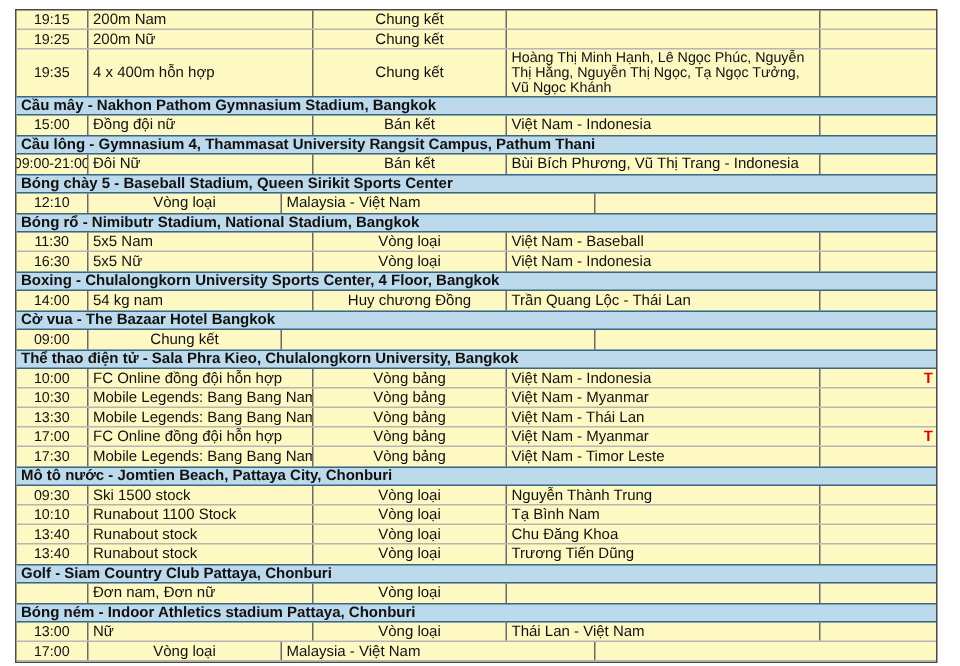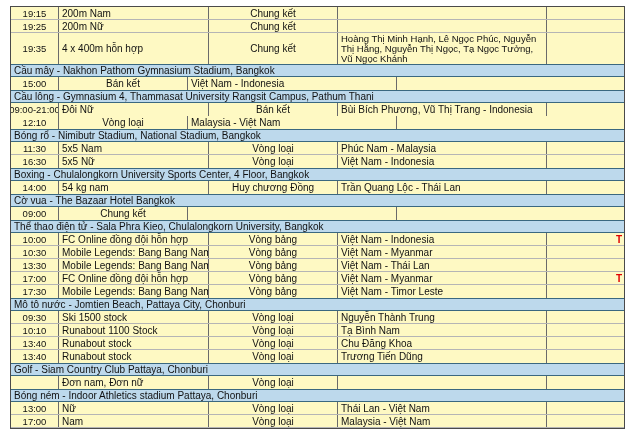--- a/index.html
+++ b/index.html
@@ -21,21 +21,21 @@
     height:13px;
     border-bottom:1px solid #b5b5b5;
   }
   .row.nobb{border-bottom:none;}
   .row.tall{height:31px;}
   .row.section{
     display:flex;align-items:center;
     background:var(--section-bg,#bdd9ec);
     border-top:1px solid #3a6880;
     border-bottom:1px solid #3a6880;
-    font-weight:normal;font-size:10px;line-height:11px;
+    font-weight:bold;font-size:10px;line-height:11px;
     padding:0 0 0 3px;
     white-space:nowrap;overflow:hidden;
   }
   .cell{
     box-sizing:border-box;
     display:flex;align-items:center;
     font-size:10px;line-height:11px;
     padding:0 3px;
     overflow:hidden;white-space:nowrap;
     border-right:1px solid #6a6a6a;
@@ -77,44 +77,46 @@
     <div class="row tall nobb">
       <div class="cell c-time">19:35</div>
       <div class="cell c-event">4 x 400m hỗn hợp</div>
       <div class="cell c-round">Chung kết</div>
       <div class="cell c-part">Hoàng Thị Minh Hạnh, Lê Ngọc Phúc, Nguyễn Thị Hằng, Nguyễn Thị Ngọc, Tạ Ngọc Tưởng, Vũ Ngọc Khánh</div>
       <div class="cell c-extra"></div>
     </div>
     <div class="row section">Cầu mây - Nakhon Pathom Gymnasium Stadium, Bangkok</div>
     <div class="row nobb">
       <div class="cell c-time">15:00</div>
+      <div class="cell c-event">Đồng đội nữ</div>
       <div class="cell c-round">Bán kết</div>
       <div class="cell c-part">Việt Nam - Indonesia</div>
       <div class="cell c-extra"></div>
     </div>
     <div class="row section">Cầu lông - Gymnasium 4, Thammasat University Rangsit Campus, Pathum Thani</div>
     <div class="row nobb">
       <div class="cell c-time">09:00-21:00</div>
       <div class="cell c-event">Đôi Nữ</div>
       <div class="cell c-round">Bán kết</div>
       <div class="cell c-part">Bùi Bích Phương, Vũ Thị Trang - Indonesia</div>
       <div class="cell c-extra"></div>
     </div>
+    <div class="row section">Bóng chày 5 - Baseball Stadium, Queen Sirikit Sports Center</div>
     <div class="row nobb">
       <div class="cell c-time">12:10</div>
       <div class="cell c-round">Vòng loại</div>
       <div class="cell c-part">Malaysia - Việt Nam</div>
       <div class="cell c-extra"></div>
     </div>
     <div class="row section">Bóng rổ - Nimibutr Stadium, National Stadium, Bangkok</div>
     <div class="row">
       <div class="cell c-time">11:30</div>
       <div class="cell c-event">5x5 Nam</div>
       <div class="cell c-round">Vòng loại</div>
-      <div class="cell c-part">Phúc Nam - Malaysia</div>
+      <div class="cell c-part">Việt Nam - Baseball</div>
       <div class="cell c-extra"></div>
     </div>
     <div class="row nobb">
       <div class="cell c-time">16:30</div>
       <div class="cell c-event">5x5 Nữ</div>
       <div class="cell c-round">Vòng loại</div>
       <div class="cell c-part">Việt Nam - Indonesia</div>
       <div class="cell c-extra"></div>
     </div>
     <div class="row section">Boxing - Chulalongkorn University Sports Center, 4 Floor, Bangkok</div>
@@ -212,18 +214,17 @@
     <div class="row section">Bóng ném - Indoor Athletics stadium Pattaya, Chonburi</div>
     <div class="row">
       <div class="cell c-time">13:00</div>
       <div class="cell c-event">Nữ</div>
       <div class="cell c-round">Vòng loại</div>
       <div class="cell c-part">Thái Lan - Việt Nam</div>
       <div class="cell c-extra"></div>
     </div>
     <div class="row">
       <div class="cell c-time">17:00</div>
-      <div class="cell c-event">Nam</div>
       <div class="cell c-round">Vòng loại</div>
       <div class="cell c-part">Malaysia - Việt Nam</div>
       <div class="cell c-extra"></div>
     </div>
   </div>
 
 </body></html>

